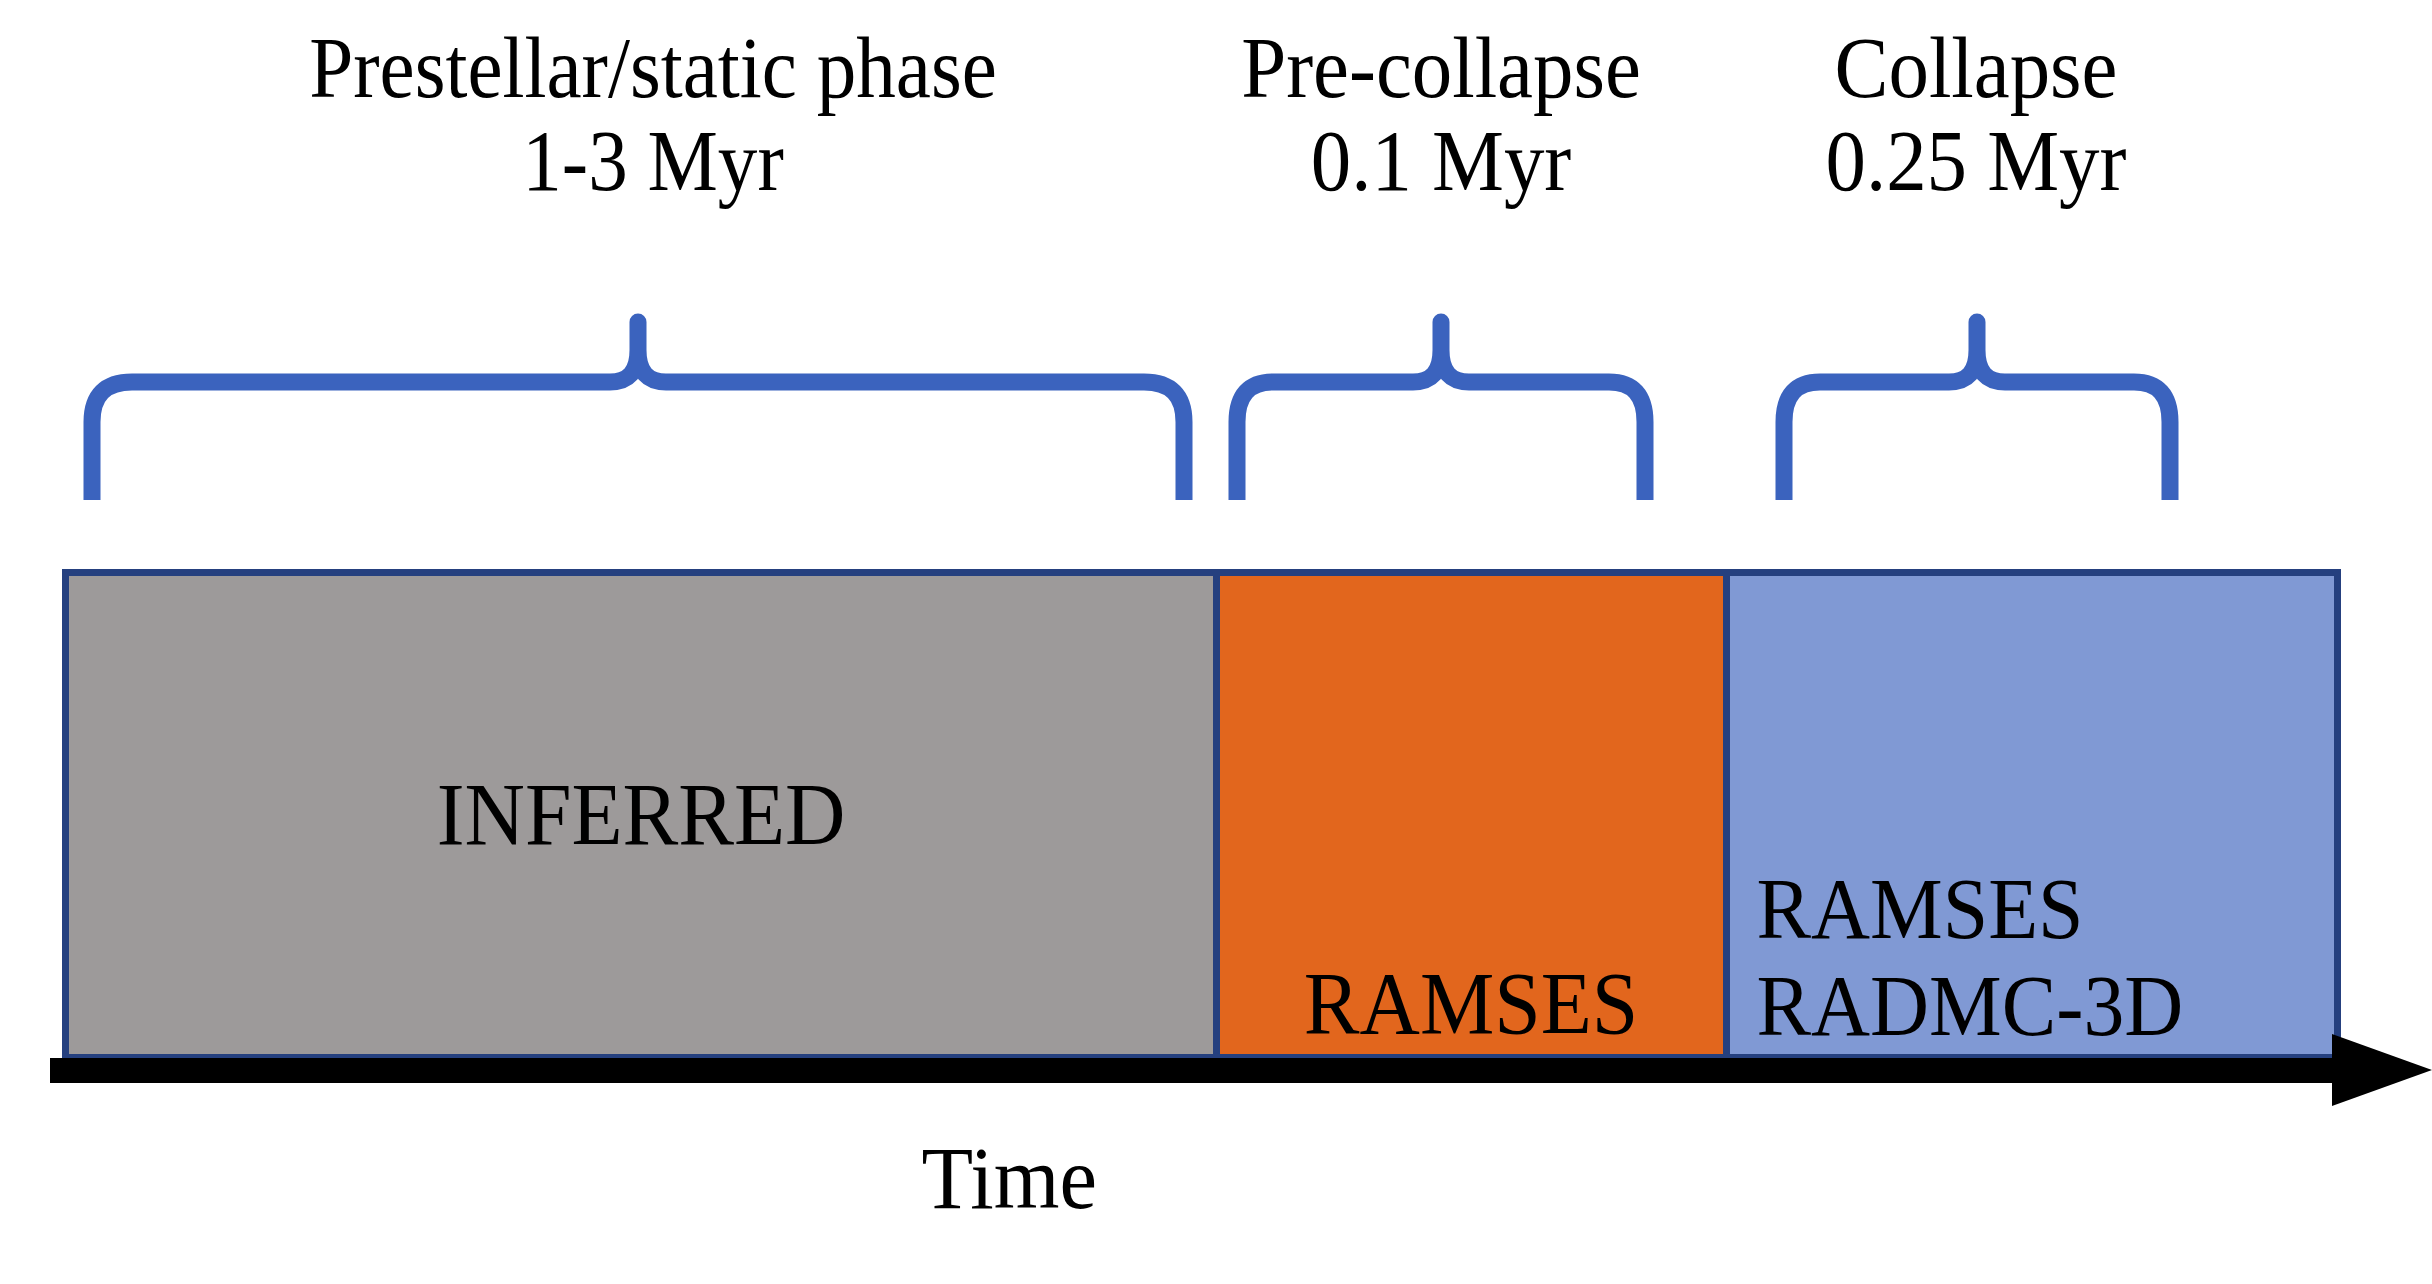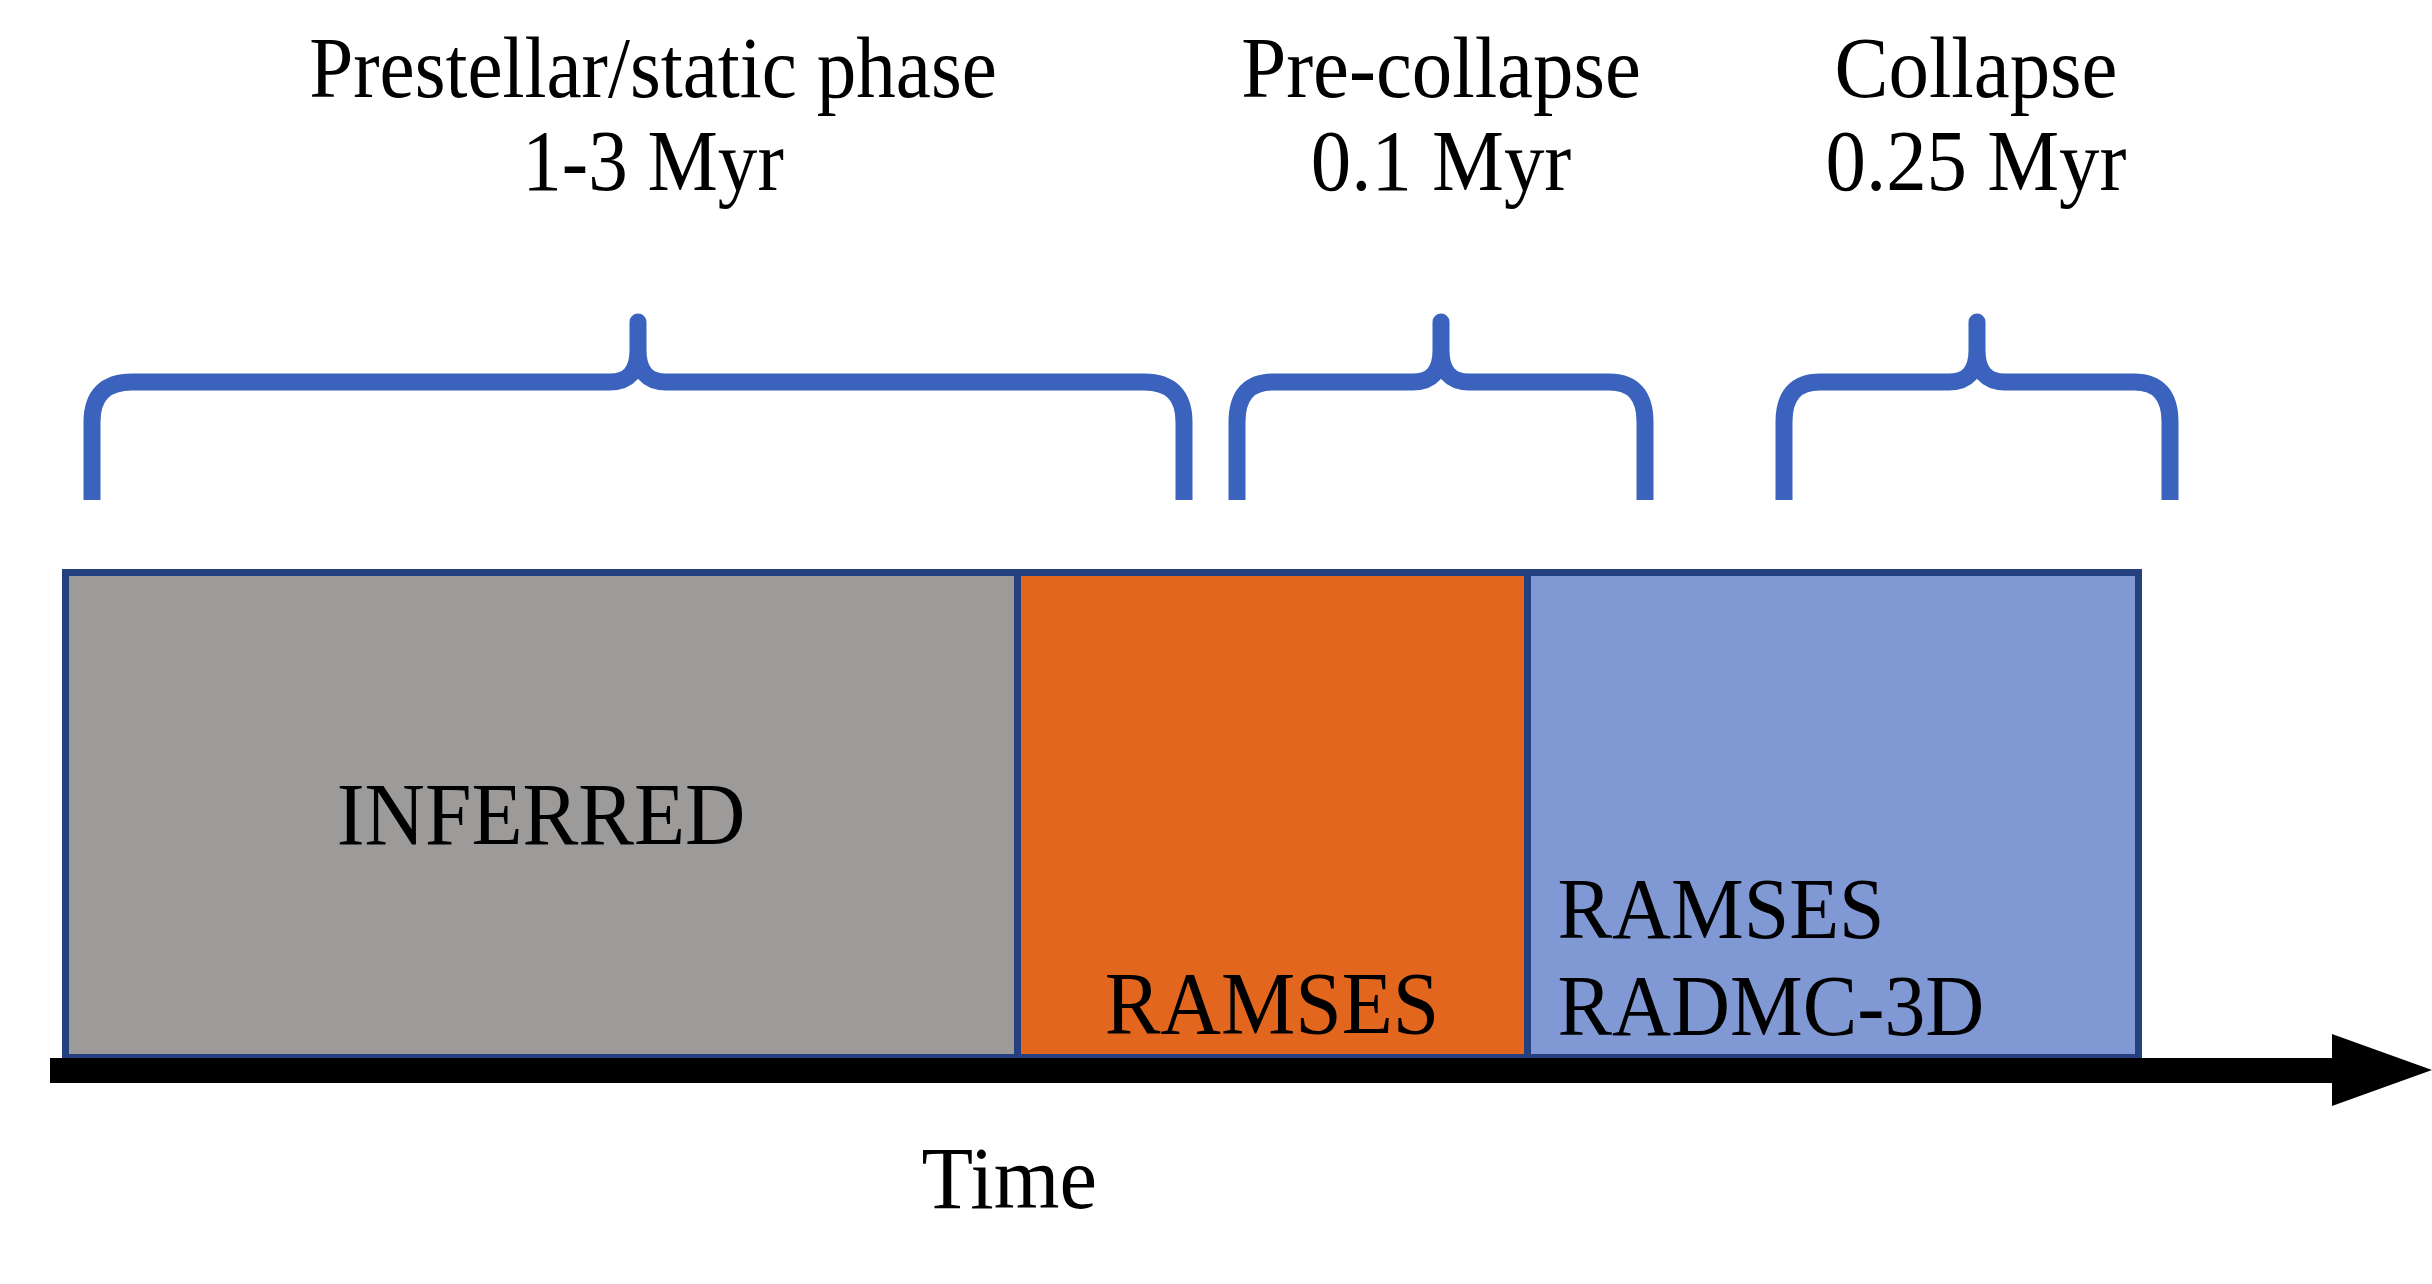--- a/index.html
+++ b/index.html
@@ -64,21 +64,21 @@
   .segment {
     position: relative;
     box-sizing: border-box;
     border: 7px solid #25407F;
     display: flex;
     align-items: center;
     overflow: hidden;
   }
   .segment + .segment { margin-left: -7px; align-items: flex-end; }
 
-  #segment-0 { width: 959px; background: #9D9A9A; justify-content: center; }
+  #segment-0 { width: 1158px; background: #9D9A9A; justify-content: center; }
   #segment-1 { width: 517px;  background: #E2661D; justify-content: center; }
   #segment-2 { width: 618px;  background: #8099D4; justify-content: flex-start; }
 
   .segment-text {
     font-family: "Liberation Serif", "DejaVu Serif", serif;
     font-size: 86px;
     line-height: 1.12;
     color: #000000;
     white-space: nowrap;
     transform: scaleX(0.95);

